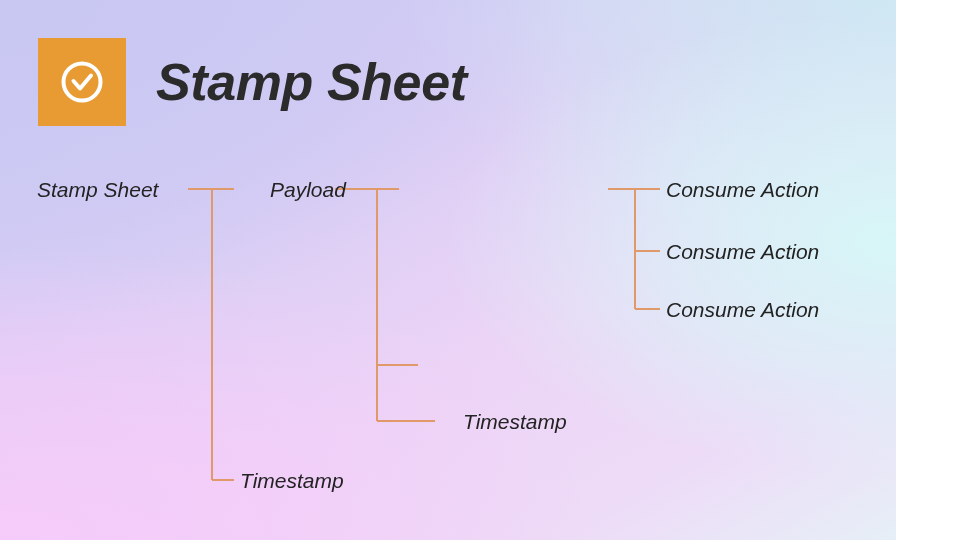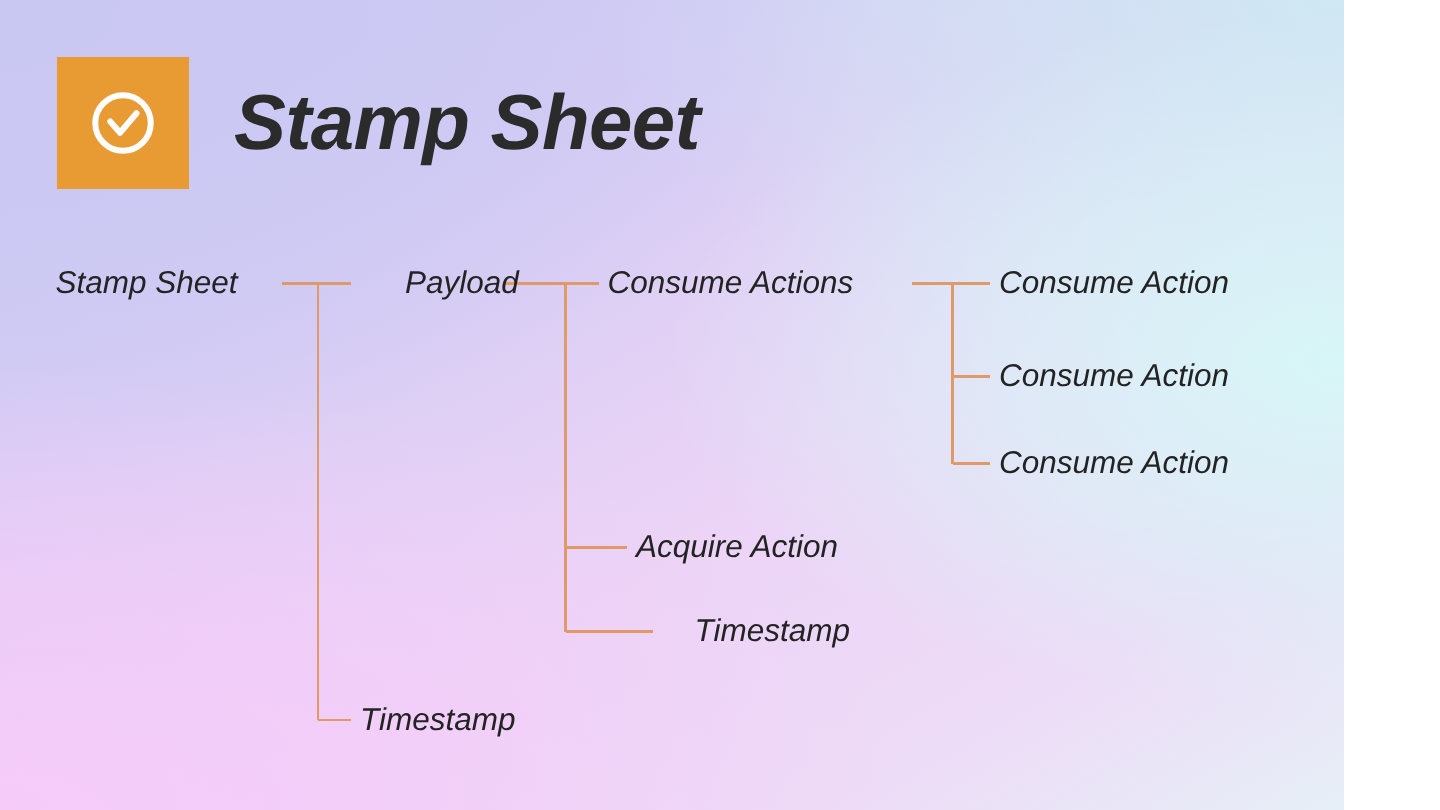--- a/index.html
+++ b/index.html
@@ -109,22 +109,20 @@
         <line y1="421" y2="421" x1="377" x2="435" stroke="#e09a6a" stroke-width="1.6" shape-rendering="crispEdges"></line>
         <line x1="635" x2="635" y1="189" y2="309" stroke="#e09a6a" stroke-width="1.6" shape-rendering="crispEdges"></line>
         <line y1="189" y2="189" x1="608" x2="635" stroke="#e09a6a" stroke-width="1.6" shape-rendering="crispEdges"></line>
         <line y1="189" y2="189" x1="635" x2="660" stroke="#e09a6a" stroke-width="1.6" shape-rendering="crispEdges"></line>
         <line y1="251" y2="251" x1="635" x2="660" stroke="#e09a6a" stroke-width="1.6" shape-rendering="crispEdges"></line>
         <line y1="309" y2="309" x1="635" x2="660" stroke="#e09a6a" stroke-width="1.6" shape-rendering="crispEdges"></line>
       </svg>
 
   <div class="node-label" style="left: 37px; top: 189px;">Stamp Sheet</div>
       <div class="node-label" style="left: 240px; top: 189px; margin-left: 30px;">Payload</div>
-      <div class="node-label" style="left: 405px; top: 189px;">Consume Actions</div>
       <div class="node-label" style="left: 666px; top: 189px;">Consume Action</div>
       <div class="node-label" style="left: 666px; top: 251px;">Consume Action</div>
       <div class="node-label" style="left: 666px; top: 309px;">Consume Action</div>
-      <div class="node-label" style="left: 424px; top: 365px;">Acquire Action</div>
       <div class="node-label" style="left: 441px; top: 421px; margin-left: 22px;">Timestamp</div>
       <div class="node-label" style="left: 240px; top: 480px;">Timestamp</div>
     </div>
 
 </div>
 
 </body></html>

